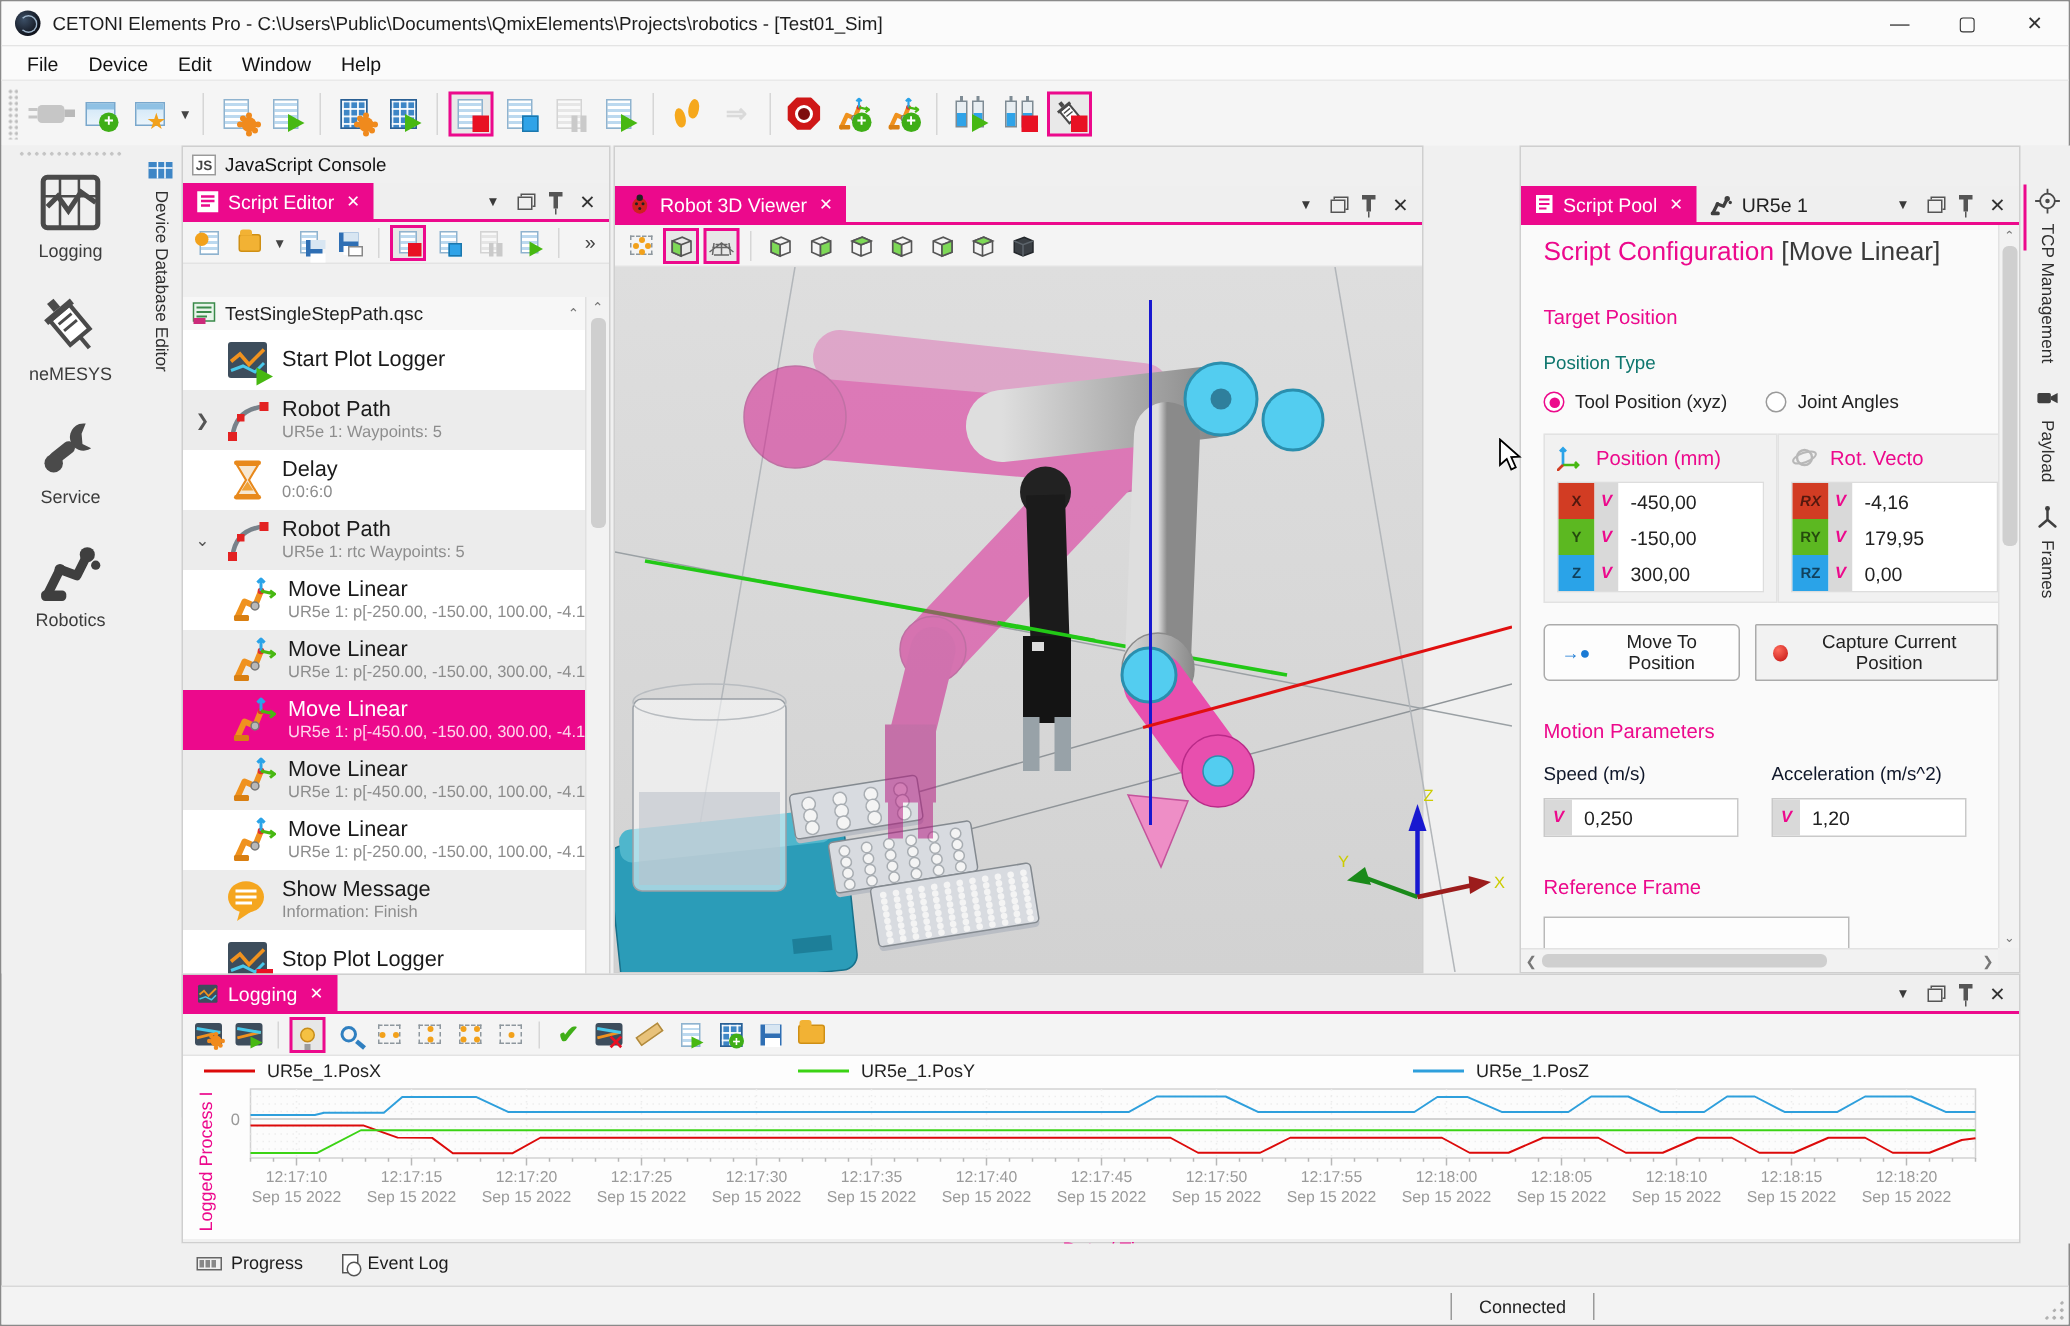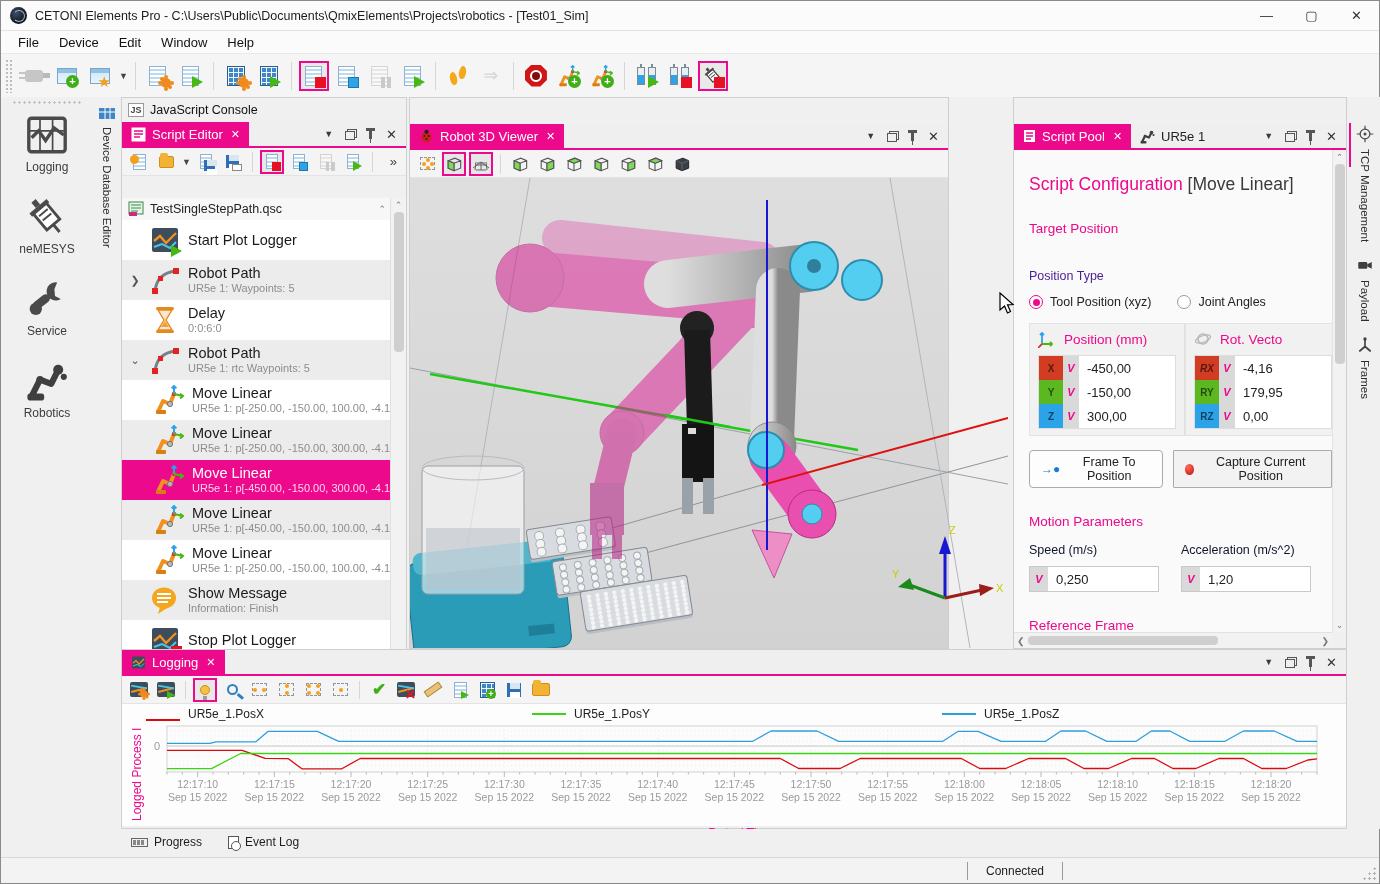--- a/index.html
+++ b/index.html
@@ -113,25 +113,25 @@
   .vthumb{width:10px;flex:0 0 140px;background:#cfcfcf;border-radius:4px;margin-top:2px}
   .vfill{flex:1}
   
   #viewer{left:408px;top:96px;width:540px;height:552px}
   .spacer26{height:26px;background:#f0f0f0}
   #scene{position:absolute;left:0;top:80px;right:0;bottom:0;background:linear-gradient(#dedede,#d2d2d2)}
   .cube{width:20px;height:20px}
   
   #scriptpool{left:1012px;top:96px;width:334px;height:552px}
   #spbody{position:absolute;left:0;top:52px;right:14px;bottom:16px;background:#fafafa;overflow:hidden;padding:0 0 0 15px}
-  .sp-title{margin-top:24px;font-size:17.5px}
+  .sp-title{margin-top:7px;font-size:17.5px}
   .sp-title .a{color:var(--acc)}
   .sp-title .b{color:#3a3a3a}
   .sp-h{color:var(--acc);font-size:13.5px;margin-top:26px}
-  .sp-sub{color:#4c1d95;font-size:12.5px;margin-top:33px}
+  .sp-sub{color:#0f766e;font-size:12.5px;margin-top:16px}
   .radios{display:flex;gap:26px;margin-top:12px;align-items:center}
   .radio{display:flex;align-items:center;gap:7px;font-size:12.5px;color:#222}
   .rdot{width:14px;height:14px;border-radius:50%;border:1.5px solid #9a9a9a;background:#fff;display:flex;align-items:center;justify-content:center}
   .radio.on .rdot{border-color:var(--acc)}
   .radio.on .rdot i{width:7px;height:7px;border-radius:50%;background:var(--acc)}
   .groups{display:flex;margin-top:14px}
   .gcard{background:#f1f1f1;border:1px solid #e2e2e2;padding:6px 8px;flex:0 0 auto}
   .ghead{display:flex;align-items:center;gap:8px;color:var(--acc);font-size:13.5px;margin-bottom:7px}
   .grows{display:flex;flex-direction:column;background:#fff;border:1px solid #ddd}
   .grow{display:flex;align-items:stretch;height:24px}
@@ -948,21 +948,21 @@
               <span class="chip" style="background: rgb(42, 163, 232);">RZ</span>
               <span class="vchip">V</span>
               <span class="gval">0,00</span>
             </div>
           </div>
         </div>
       </div>
       <div class="spbtns">
         <button class="spbtn">
           <span class="mvicon">→●</span>
-          <span>Frame To Position</span>
+          <span>Move To Position</span>
         </button>
         <button class="spbtn sq">
           <span class="capicon"></span>
           <span>Capture Current Position</span>
         </button>
       </div>
       <div class="sp-h">Motion Parameters</div>
       <div class="mprow">
         <div class="mpcol">
           <div class="mplabel">Speed (m/s)</div>
@@ -1100,21 +1100,21 @@
           <div class="badge b-plus" style="width:10px;height:10px;font-size:9px;line-height:10px">+</div>
         </div>
       <div class="ic24">
           <div class="disk" style="width:14px;height:14px"></div>
         </div>
       <div class="ic24">
           <div class="folder"></div>
         </div>
     </div>
     <div id="legendrow">
-        <div class="litem" style="left: 24px; align-items: flex-end;">
+        <div class="litem" style="left: 14px;">
           <span class="lswatch" style="background: rgb(220, 10, 10);"></span>
           <span>UR5e_1.PosX</span>
         </div>
         <div class="litem" style="left: 410px;">
           <span class="lswatch" style="background: rgb(59, 211, 20);"></span>
           <span>UR5e_1.PosY</span>
         </div>
         <div class="litem" style="left: 820px;">
           <span class="lswatch" style="background: rgb(46, 159, 220);"></span>
           <span>UR5e_1.PosZ</span>

